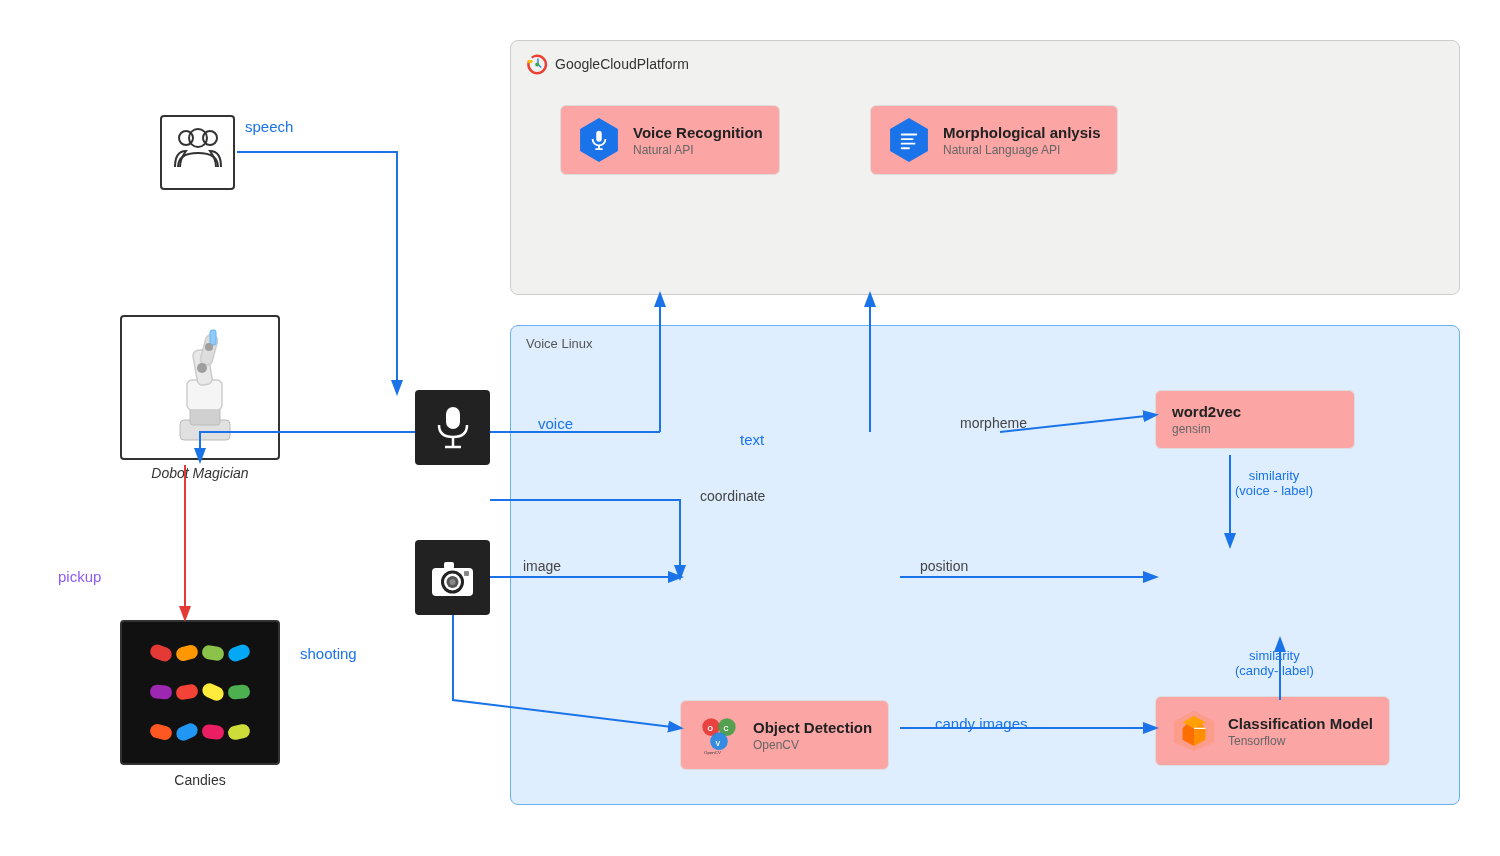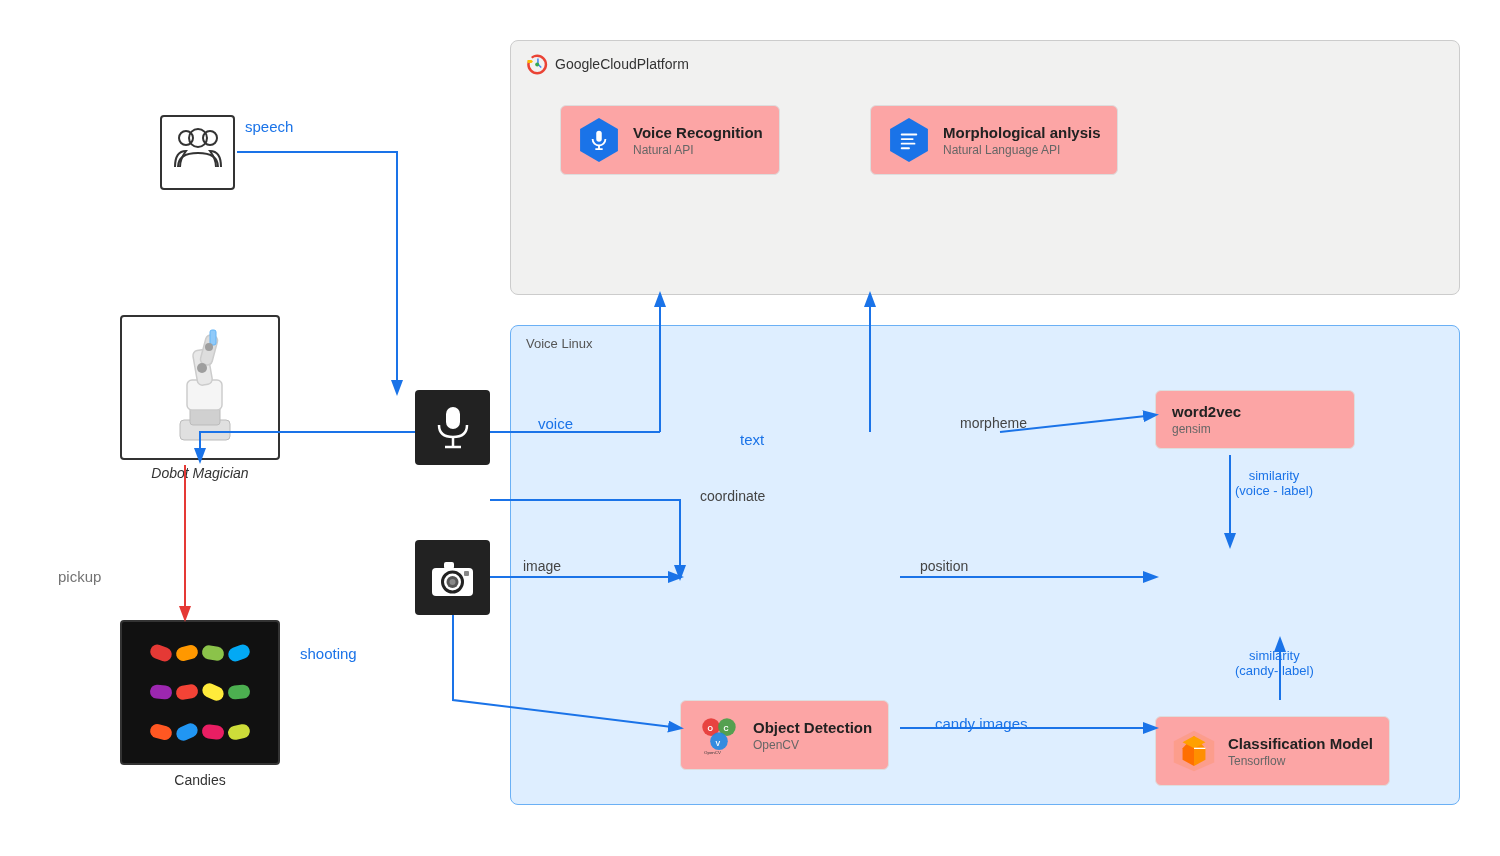--- a/index.html
+++ b/index.html
@@ -136,21 +136,21 @@
     }
 
     
     .card-object-detection {
       top: 700px;
       left: 680px;
     }
 
     
     .card-classification {
-      top: 716px;
+      top: 696px;
       left: 1155px;
     }
 
     
     .person-icon-box {
       position: absolute;
       top: 115px;
       left: 160px;
       width: 75px;
       height: 75px;
@@ -236,21 +236,21 @@
     }
 
     
     .arrow-label {
       position: absolute;
       font-size: 15px;
       font-weight: 500;
     }
 
     .label-blue { color: #1a73e8; }
-    .label-red { color: #737373; }
+    .label-red { color: #8b5cf6; }
     .label-dark { color: #333; }
 
     
     .hex-icon {
       width: 44px;
       height: 44px;
       background: #1a73e8;
       clip-path: polygon(50% 0%, 93% 25%, 93% 75%, 50% 100%, 7% 75%, 7% 25%);
       display: flex;
       align-items: center;

